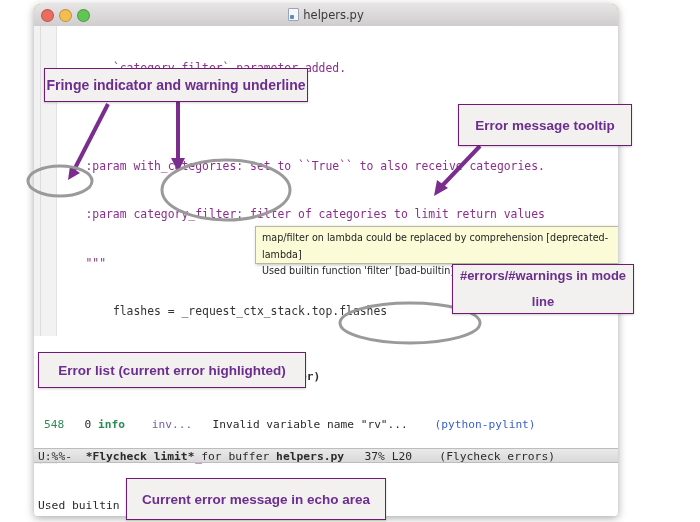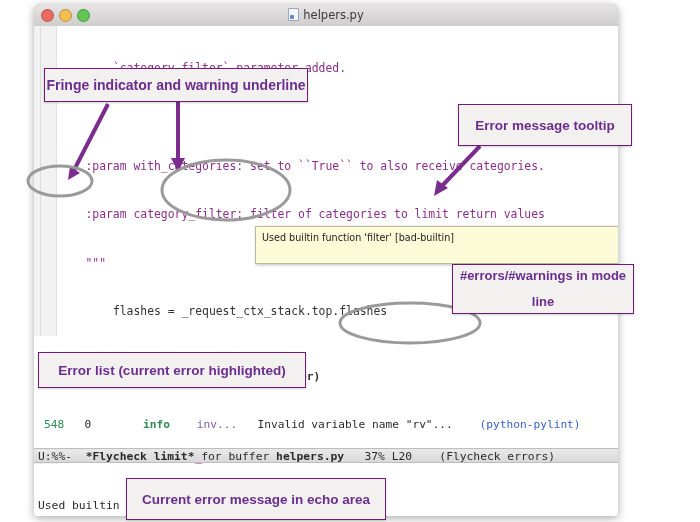--- a/index.html
+++ b/index.html
@@ -51,21 +51,21 @@
   #modeline-errors{top:422px;}
   .ml-b{font-weight:bold;}
 
   
   #errlist{position:absolute;left:0;top:310px;width:632px;height:112px;background:#fff;
            font-family:"DejaVu Sans Mono","Liberation Mono",monospace;font-size:11.2px;
            white-space:pre;line-height:16.3px;overflow:hidden;}
   #errlist .hdr{font-weight:bold;color:#2b2b2b;padding-left:10px;}
   .erow{padding-left:10px;position:relative;height:16.3px;color:#2b2b2b;}
   .c-line{color:#2e8b57;} .c-col{color:#2b2b2b;}
-  .lvl-info{color:#2e8b57;font-weight:bold;margin-left:45px;}
+  .lvl-info{color:#2e8b57;font-weight:bold;}
   .c-id{color:#7a5ea8;} .c-msg{color:#2b2b2b;} .c-chk{color:#3a5fcd;margin-left:20px;}
 
   
   #echo{position:absolute;left:0;top:438px;width:632px;height:52px;background:#fff;
         font-family:"DejaVu Sans Mono","Liberation Mono",monospace;font-size:11.3px;
         color:#2b2b2b;white-space:pre;line-height:16.3px;padding:1px 0 0 4px;box-sizing:border-box;}
 
   
   #overlay{position:absolute;left:0;top:0;width:700px;height:522px;pointer-events:none;}
   .callout{position:absolute;background:#f2f1ef;border:1px solid #701a75;
@@ -114,20 +114,21 @@
       
       
       
       
       
       
       
     </div>
 
     <div id="tooltip">
+      <div>map/filter on lambda could be replaced by comprehension [deprecated-lambda]</div>
       <div>Used builtin function 'filter' [bad-builtin]</div>
     </div>
 
 
     <div id="errlist">
       <div class="hdr"><span>Line</span> <span>Col</span> <span>Level</span>    <span>ID</span>    <span>Message (Checker)</span></div>
       <div class="erow"><span class="c-line">548</span>   <span class="c-col">0</span> <span class="lvl-info">info</span>    <span class="c-id">inv...</span>   <span class="c-msg">Invalid variable name "rv"...</span> <span class="c-chk">(python-pylint)</span></div>
       
       
       

